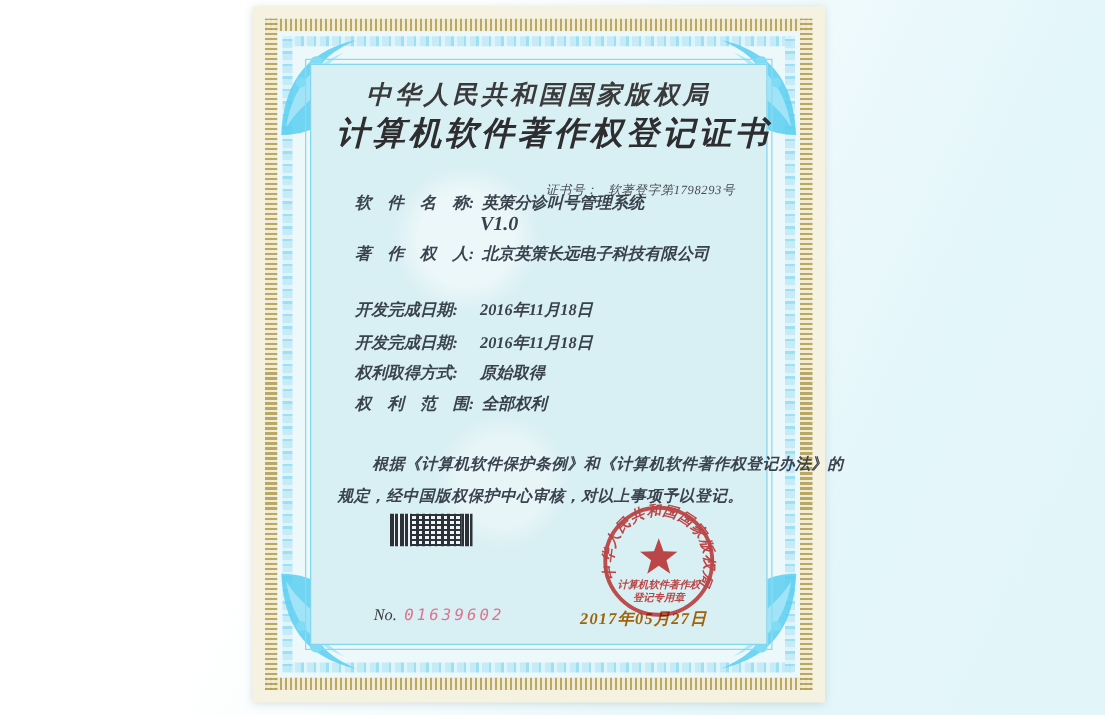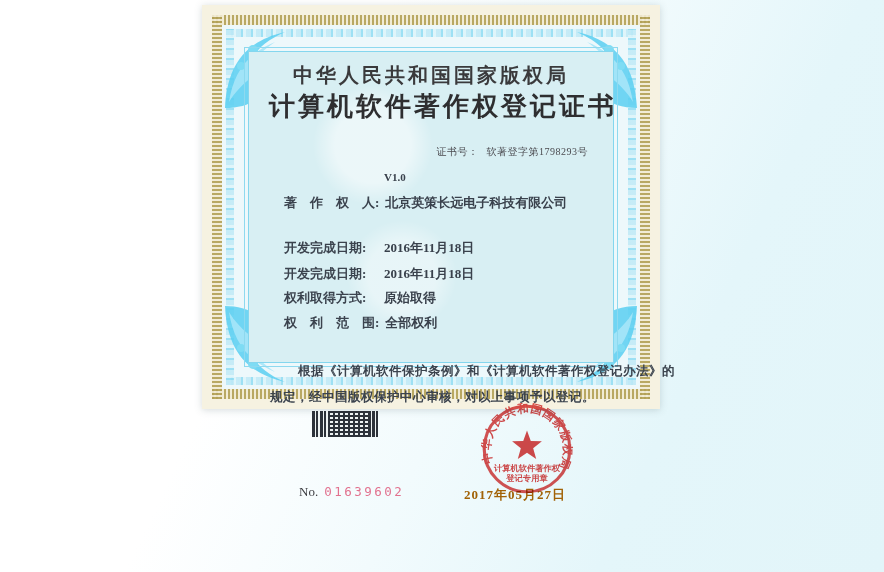--- a/index.html
+++ b/index.html
@@ -5,23 +5,24 @@
   html,body{margin:0;padding:0;}
   body{
     width:884px;height:572px;overflow:hidden;
     font-family:"Liberation Serif","DejaVu Serif",serif;
     background:linear-gradient(115deg,#ffffff 0%,#ffffff 34%,#f2fbfd 55%,#e4f6fa 75%,#e2f5f9 100%);
   }
   .scene{position:relative;width:884px;height:572px;}
 
   
   .paper{
-    position:absolute;left:202px;top:5px;width:458px;height:404px;
+    position:absolute;left:202px;top:5px;width:458px;height:557px;
     background:#f6f2e1;
     box-shadow:0 1px 7px rgba(90,110,115,.25);
+    font-style:italic;
   }
 
   
   .gf{position:absolute;opacity:.9;}
   .gf-h{left:10px;right:10px;height:10px;background:repeating-linear-gradient(90deg,#b2a055 0 2px,#f1ebd4 2px 4px);}
   .gf-v{top:10px;bottom:10px;width:10px;background:repeating-linear-gradient(0deg,#b2a055 0 2px,#f1ebd4 2px 4px);}
   .gf-t{top:10px;} .gf-b{bottom:10px;} .gf-l{left:10px;} .gf-r{right:10px;}
 
   
   .mat{position:absolute;inset:20px;background:#edf8fb;}
@@ -55,21 +56,21 @@
   .title1{position:absolute;left:0;right:0;top:57px;text-align:center;
     font-size:20px;font-weight:bold;letter-spacing:3px;color:#3a3a3c;}
   .title2{position:absolute;left:0;right:0;top:84px;text-align:center;
     font-size:26px;font-weight:bold;letter-spacing:3px;color:#2e2e30;padding-left:24px;}
   .certno{position:absolute;top:140px;right:72px;font-size:10px;color:#4b4b50;letter-spacing:.5px;}
   .certno .cl{margin-right:8px;}
 
   .row{position:absolute;left:82px;font-size:13px;color:#3b434e;font-weight:bold;white-space:nowrap;}
   .row .lbl{display:inline-block;min-width:94px;}
   .row .val{margin-left:6px;font-weight:bold;color:#39414c;}
-  .v2{position:absolute;left:182px;font-size:11px;font-weight:bold;color:#39414c;}
+  .v2{position:absolute;left:182px;font-size:16px;font-weight:bold;color:#39414c;}
 
   .para{position:absolute;font-size:12.5px;color:#3b434e;font-weight:bold;letter-spacing:.5px;white-space:nowrap;}
   .p1{left:96px;top:358px;}
   .p2{left:68px;top:384px;}
 
   
   .barcode{position:absolute;left:110px;top:406px;width:66px;height:26px;display:flex;}
   .bc-bars{width:16px;height:100%;background:repeating-linear-gradient(90deg,#2d323a 0 3px,#eef3f3 3px 4px,#2d323a 4px 6px,#eef3f3 6px 8px);}
   .bc-matrix{flex:1;height:100%;
     background-image:repeating-linear-gradient(0deg,#2d323a 0 2px,transparent 2px 4px),
@@ -128,20 +129,23 @@
 
     <div class="inner"></div>
 
     <div class="title1">中华人民共和国国家版权局</div>
     <div class="title2">计算机软件著作权登记证书</div>
 
     <div class="certno">
       <span class="cl">证书号：</span><span>软著登字第1798293号</span>
     </div>
 
+    <div class="row" style="top:148px">
+      <span class="lbl">软　件　名　称:</span><span class="val">英策分诊叫号管理系统</span>
+    </div>
     <div class="v2" style="top:166px">V1.0</div>
 
     <div class="row" style="top:189px">
       <span class="lbl">著　作　权　人:</span><span class="val">北京英策长远电子科技有限公司</span>
     </div>
     <div class="row" style="top:234px">
       <span class="lbl">开发完成日期:</span><span class="val">2016年11月18日</span>
     </div>
     <div class="row" style="top:260px">
       <span class="lbl">开发完成日期:</span><span class="val">2016年11月18日</span>

